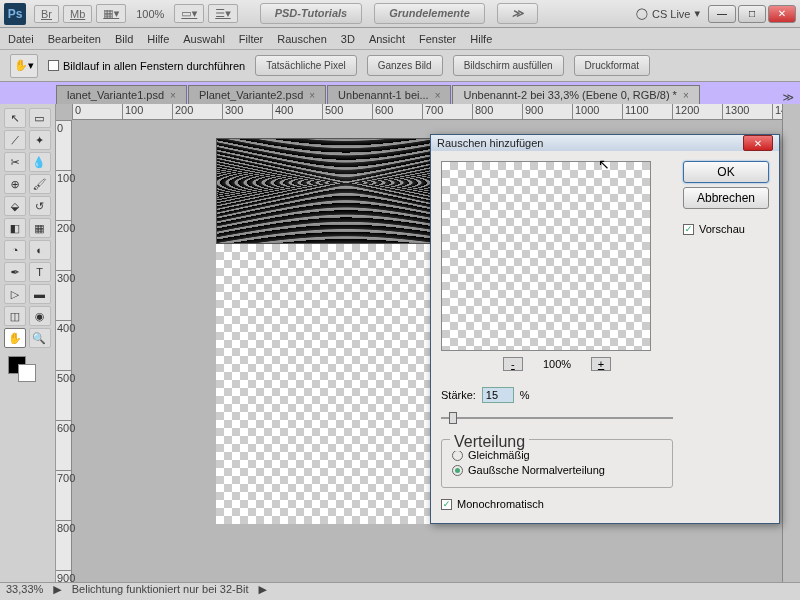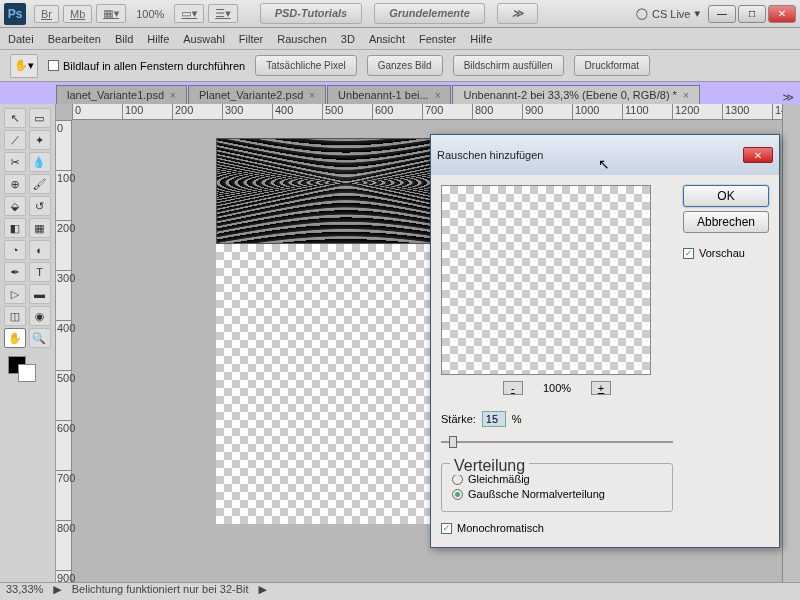--- a/index.html
+++ b/index.html
@@ -38,29 +38,29 @@
 .ruler-h { position: absolute; top: 0; left: 16px; right: 0; height: 16px; background: #e8e8e8; border-bottom: 1px solid #888; font-size: 8px; color: #444; display: flex; }
 .ruler-h span { flex: 0 0 50px; border-left: 1px solid #888; padding-left: 2px; }
 .ruler-v { position: absolute; top: 16px; left: 0; width: 16px; bottom: 0; background: #e8e8e8; border-right: 1px solid #888; font-size: 8px; color: #444; }
 .ruler-v span { display: block; height: 50px; border-top: 1px solid #888; padding: 1px; }
 .canvas { position: absolute; top: 34px; left: 160px; width: 260px; height: 386px; }
 .planet-img { width: 260px; height: 106px; background: radial-gradient(ellipse 140% 60% at 50% 40%, #111 0%, #000 30%), repeating-radial-gradient(ellipse 150% 48% at 50% 42%, #888 0px, #999 3px, #222 4px, #000 9px); background-blend-mode: screen; border: 1px solid #555; }
 .checker { width: 260px; height: 280px; background-image: linear-gradient(45deg,#ccc 25%,transparent 25%),linear-gradient(-45deg,#ccc 25%,transparent 25%),linear-gradient(45deg,transparent 75%,#ccc 75%),linear-gradient(-45deg,transparent 75%,#ccc 75%); background-size: 16px 16px; background-position: 0 0,0 8px,8px -8px,-8px 0; background-color: #fff; }
 .right-dock { width: 18px; background: #c0c0c0; border-left: 1px solid #888; }
 .statusbar { position: absolute; bottom: 0; left: 0; right: 0; height: 18px; background: #d6d6d6; border-top: 1px solid #999; display: flex; align-items: flex-start; padding: 0 6px; gap: 10px; font-size: 10px; color: #444; }
 .dialog { position: absolute; top: 134px; left: 430px; width: 350px; background: #eceae8; border: 1px solid #3b5a7a; box-shadow: 2px 2px 8px rgba(0,0,0,0.4); }
-.dlg-title { height: 40px; background: linear-gradient(#e4ecf4,#c8d4e4); display: flex; align-items: center; padding: 0 6px; font-size: 11px; color: #222; }
+.dlg-title { height: 16px; background: linear-gradient(#e4ecf4,#c8d4e4); display: flex; align-items: center; padding: 0 6px; font-size: 11px; color: #222; }
 .dlg-close { margin-left: auto; width: 30px; height: 16px; background: linear-gradient(#e77,#c22); border: 1px solid #822; border-radius: 2px; color: #fff; display: flex; align-items: center; justify-content: center; font-size: 10px; }
 .dlg-body { padding: 10px; display: flex; gap: 10px; }
 .dlg-left { flex: 1; }
 .preview { width: 210px; height: 190px; background-image: linear-gradient(45deg,#ccc 25%,transparent 25%),linear-gradient(-45deg,#ccc 25%,transparent 25%),linear-gradient(45deg,transparent 75%,#ccc 75%),linear-gradient(-45deg,transparent 75%,#ccc 75%); background-size: 16px 16px; background-position: 0 0,0 8px,8px -8px,-8px 0; background-color: #fff; border: 1px solid #888; }
 .zoom-row { display: flex; justify-content: center; align-items: center; gap: 20px; margin-top: 6px; font-size: 11px; }
 .zoom-btn { width: 20px; height: 14px; border: 1px solid #888; background: #ddd; text-align: center; text-decoration: underline; }
 .strength-row { display: flex; align-items: center; gap: 6px; margin-top: 16px; }
-.strength-input { width: 24px; border: 1px solid #7a9; background: #cde; padding: 1px 3px; color: #000; }
+.strength-input { width: 32px; border: 1px solid #7a9; background: #cde; padding: 1px 3px; color: #000; }
 .slider { margin-top: 6px; height: 18px; position: relative; }
 .slider-track { position: absolute; top: 8px; left: 0; right: 0; height: 2px; background: #999; }
 .slider-thumb { position: absolute; top: 3px; left: 8px; width: 8px; height: 12px; background: #ddd; border: 1px solid #666; }
 .fieldset { border: 1px solid #aaa; border-radius: 3px; padding: 6px 10px 8px; margin-top: 12px; position: relative; }
 .fieldset-legend { position: absolute; top: -7px; left: 8px; background: #eceae8; padding: 0 4px; font-size: 16px; color: #333; }
 .radio-row, .check-row { display: flex; align-items: center; gap: 5px; margin: 3px 0; }
 .radio { width: 11px; height: 11px; border: 1px solid #666; border-radius: 50%; display: flex; align-items: center; justify-content: center; }
 .radio.checked::after { content: ''; width: 5px; height: 5px; background: #4a7; border-radius: 50%; }
 .chk { width: 11px; height: 11px; border: 1px solid #666; background: #fff; display: flex; align-items: center; justify-content: center; color: #2a6; font-size: 9px; line-height: 1; }
 .dlg-right { width: 86px; display: flex; flex-direction: column; gap: 4px; }

